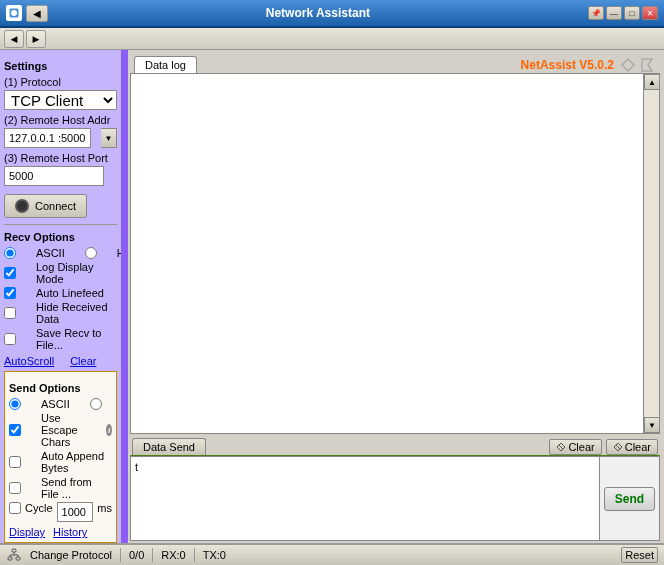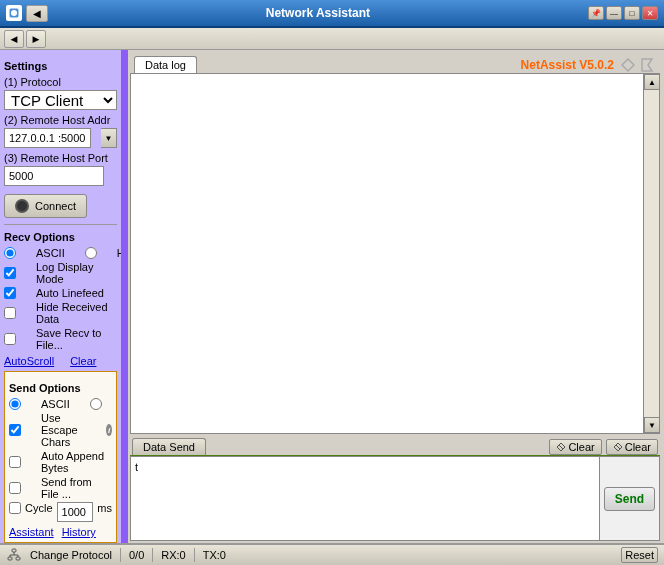--- a/index.html
+++ b/index.html
@@ -531,21 +531,21 @@
         <label for="send-from-file">Send from File ...</label>
       </div>
       <div class="cycle-row">
         <input type="checkbox" id="cycle-check" style="">
         <label for="cycle-check">Cycle</label>
         <input type="text" class="cycle-input" value="1000" style="">
         <span>ms</span>
       </div>
 
       <div style="display:flex;gap:8px;margin-top:4px;">
-        <a class="link-text">Assistant</a>
+        <a class="link-text">Display</a>
         <a class="link-text">History</a>
       </div>
     </div>
 
   </div>
 
   <div class="right-panel">
 
     <div style="flex:1;display:flex;flex-direction:column;margin:4px 4px 2px 2px;position:relative;">
       <div class="tab-bar">

